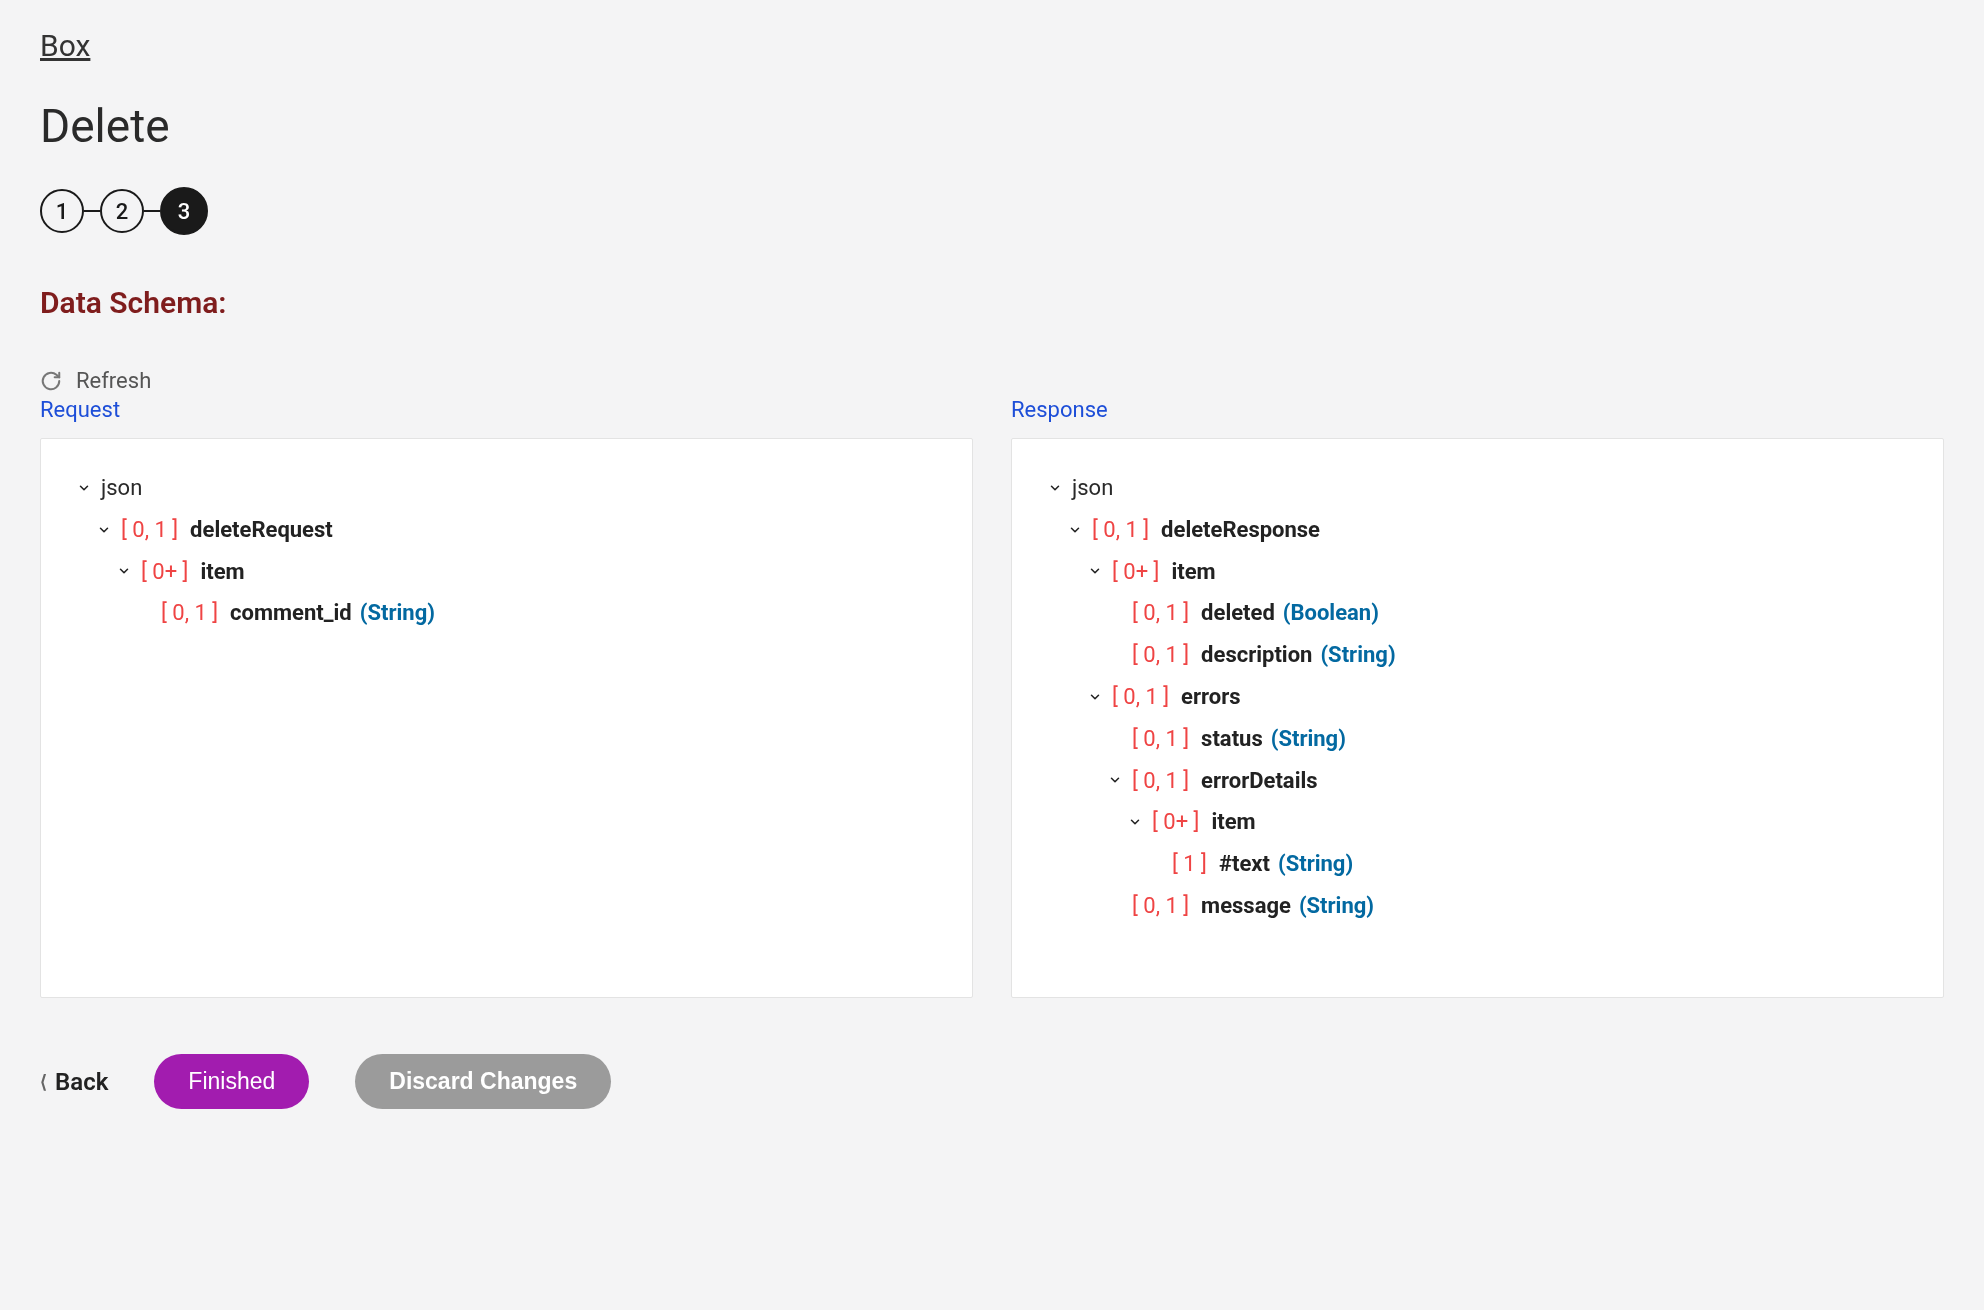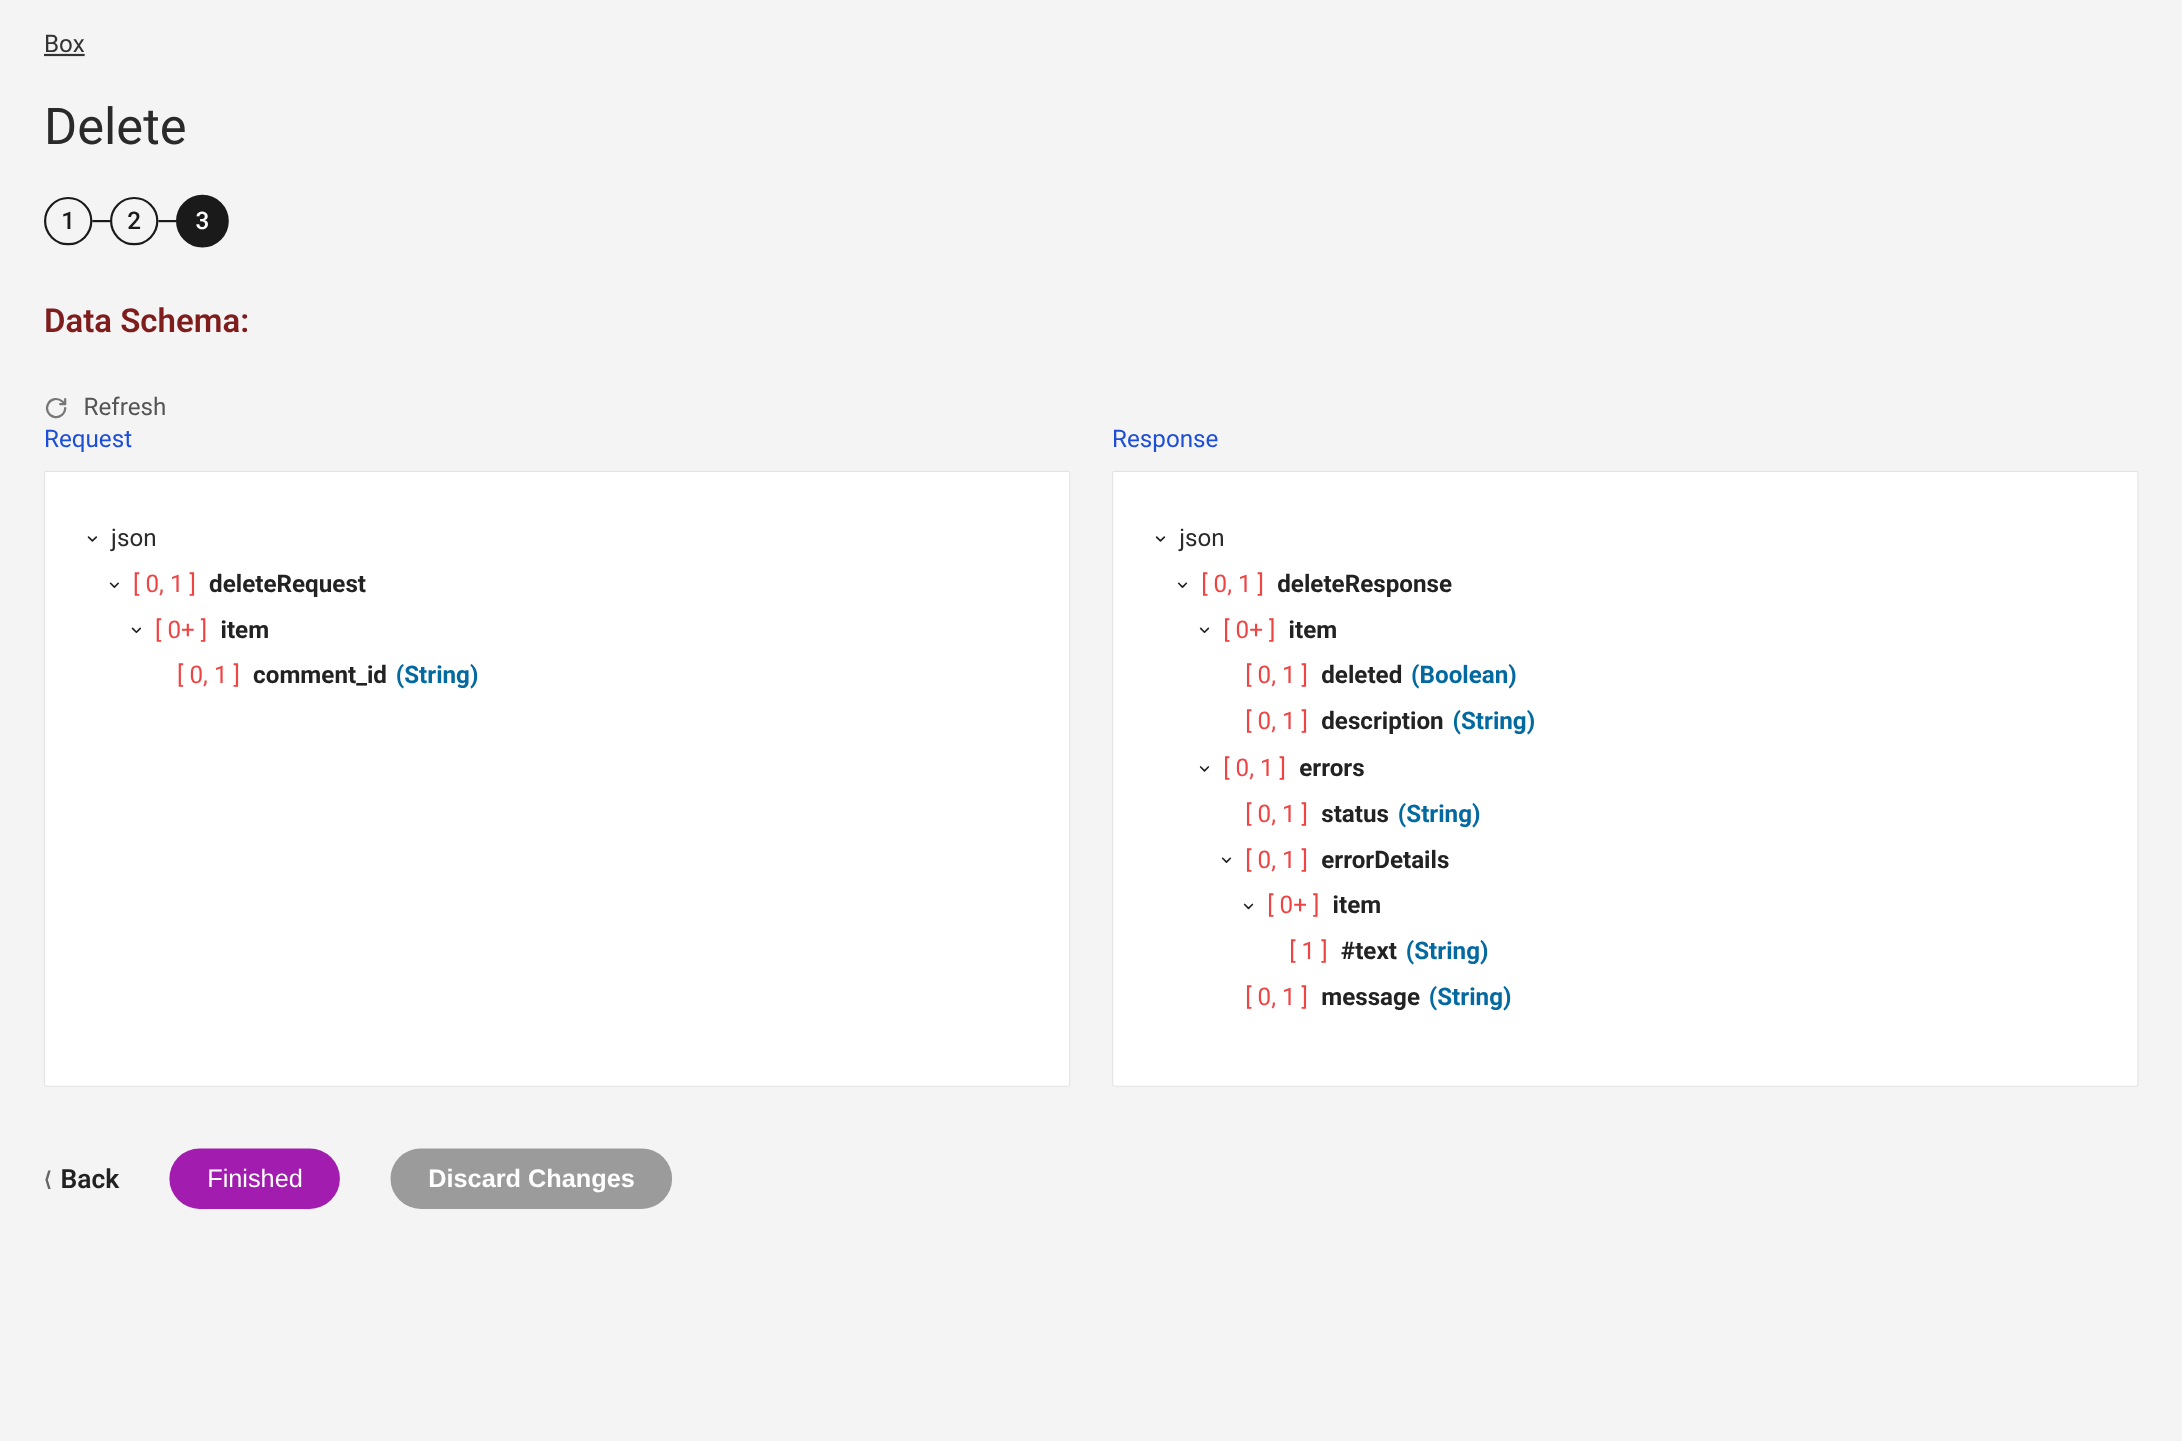--- a/index.html
+++ b/index.html
@@ -3,21 +3,21 @@
 <meta charset="utf-8">
 <style>
   * { box-sizing: border-box; margin: 0; padding: 0; }
   body {
     font-family: -apple-system, BlinkMacSystemFont, "Segoe UI", Roboto, "Helvetica Neue", Arial, sans-serif;
     background: #f4f4f5;
     color: #2d2d2d;
     padding: 28px 40px;
   }
   .breadcrumb {
-    font-size: 22px;
+    font-size: 30px;
     color: #333;
     text-decoration: underline;
     margin-bottom: 36px;
     display: inline-block;
   }
   .page-title {
     font-size: 46px;
     font-weight: 400;
     color: #2a2a2a;
     margin-bottom: 34px;
@@ -82,21 +82,21 @@
   .col-label {
     font-size: 22px;
     color: #1d4ed8;
     font-weight: 400;
     margin-bottom: 16px;
   }
   .panel {
     background: #fff;
     border: 1px solid #e3e3e3;
     border-radius: 2px;
-    padding: 40px 34px 34px 34px;
+    padding: 28px 34px 34px 34px;
     min-height: 560px;
   }
   .tree-row {
     display: flex;
     align-items: center;
     gap: 8px;
     font-size: 22px;
     line-height: 1.9;
     color: #2a2a2a;
     white-space: nowrap;

